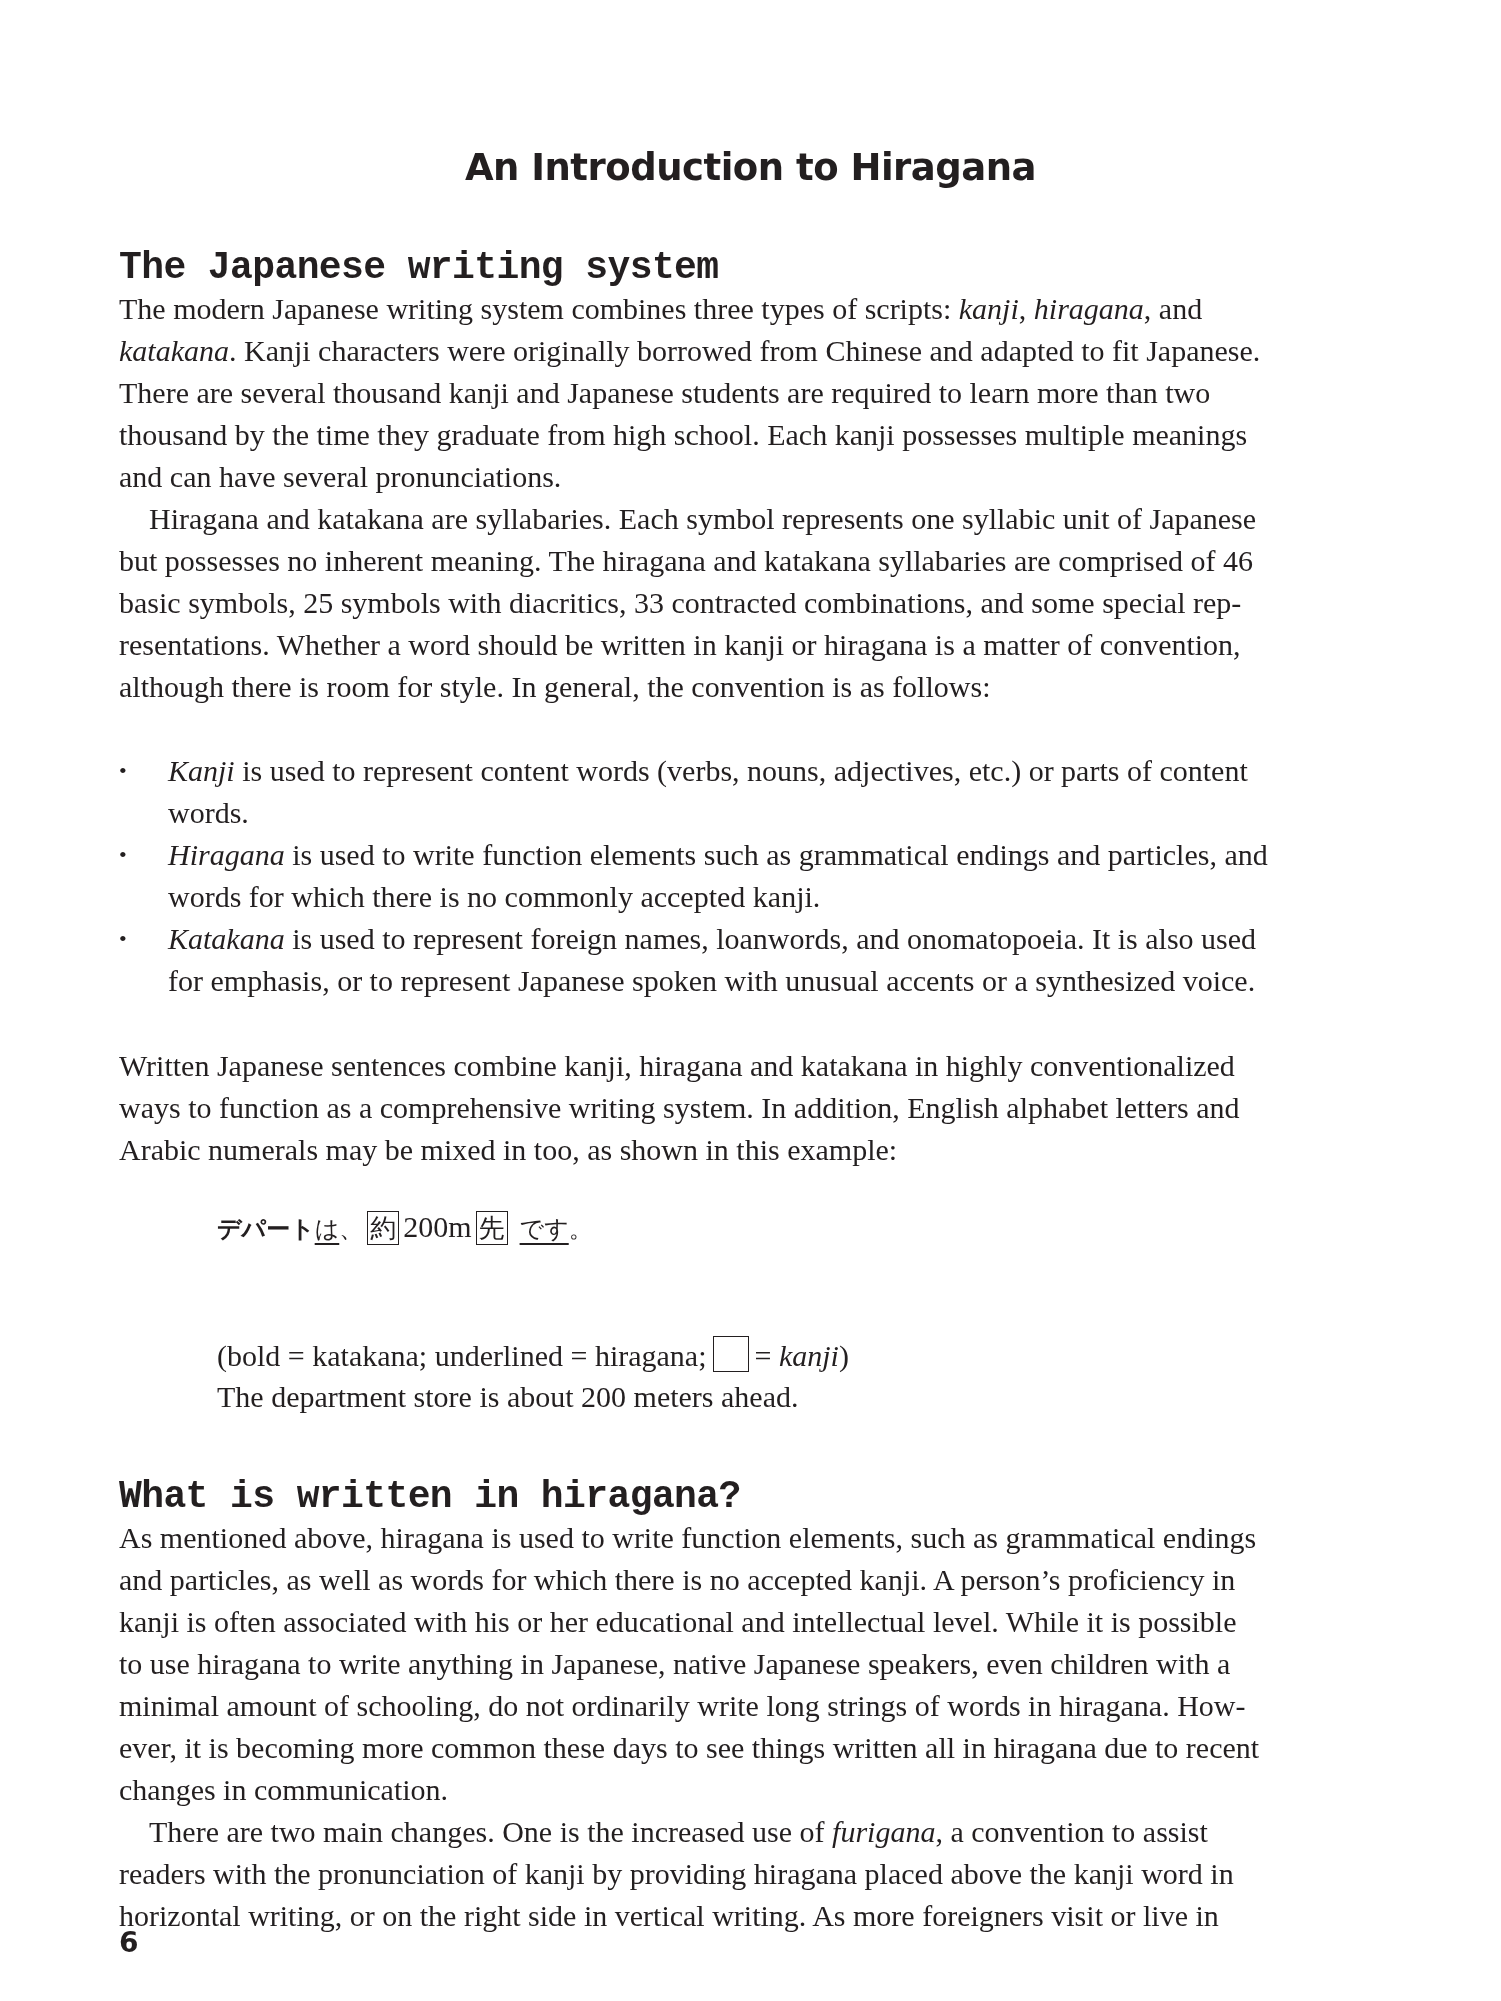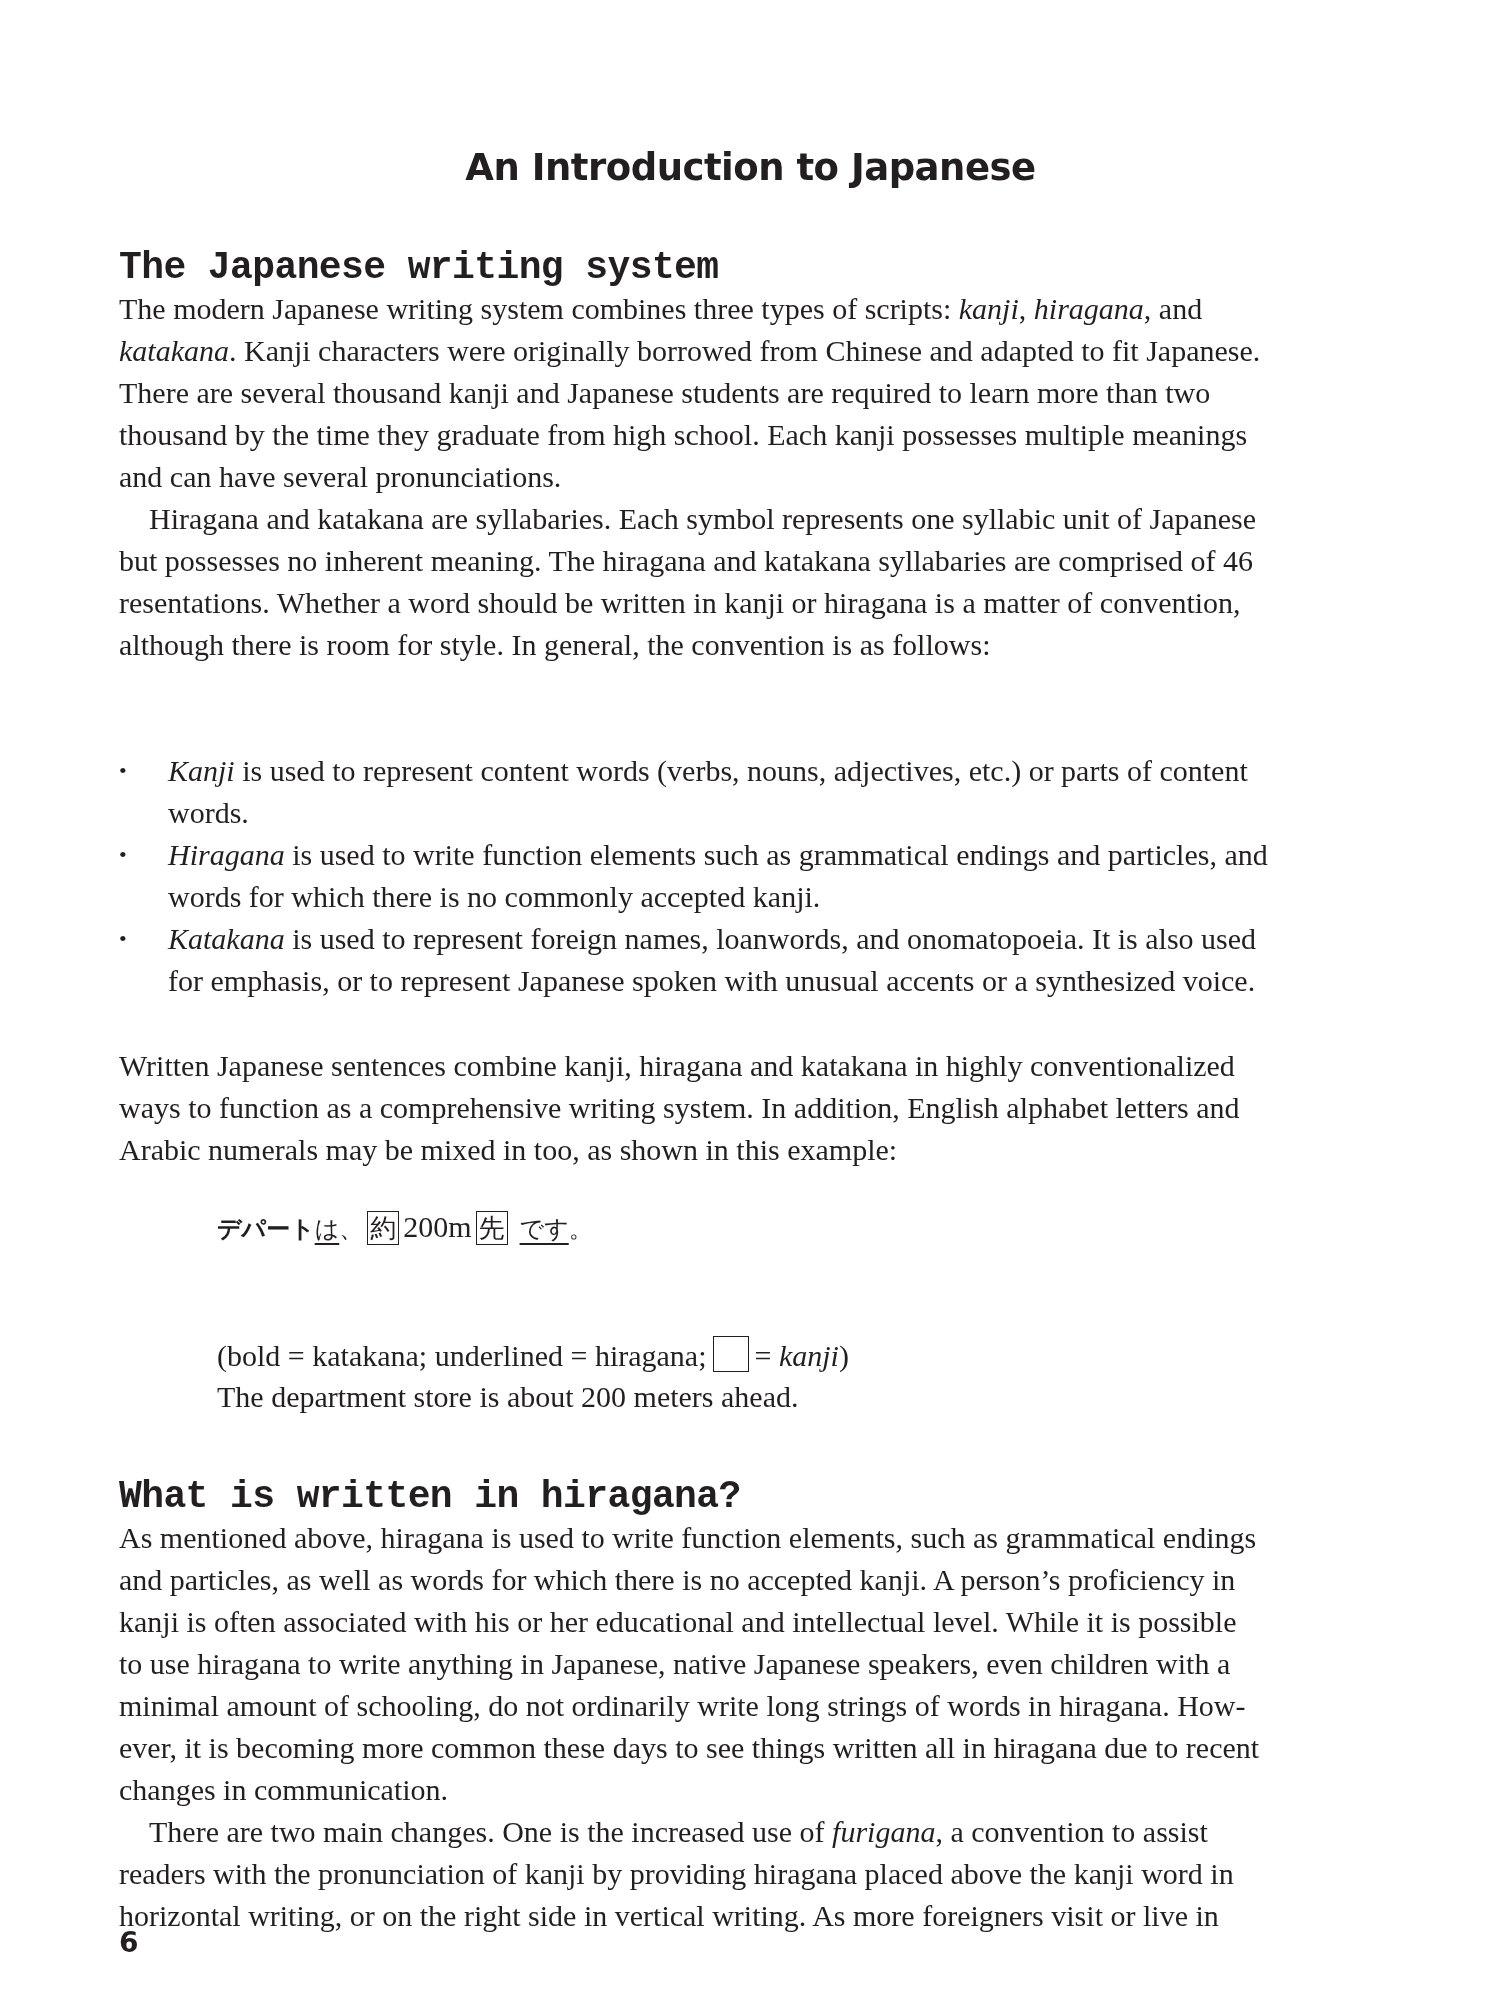--- a/index.html
+++ b/index.html
@@ -20,34 +20,35 @@
   .kata { font-weight:bold; }
   .hira { text-decoration:underline; text-underline-offset:6px; text-decoration-thickness:2px; }
   .kanji-box { display:inline-block; border:1.5px solid #231f20; padding:0 2px; line-height:32px; font-size:26px; margin:0 4px; }
   .empty-box { display:inline-block; width:34px; height:34px; border:1.5px solid #231f20; vertical-align:-6px; margin:0 6px; }
   .page-number { position:absolute; left:119px; top:1926px; font-family:"DejaVu Sans", sans-serif; font-weight:bold; font-size:28px; }
   i { font-style:italic; }
 </style>
 </head>
 <body>
 
-<div class="title">An Introduction to Japanese</div>
+<div class="title">An Introduction to Hiragana</div>
 
 <div class="h2" style="top:246px;">The Japanese writing system</div>
 
 <div class="body-text" style="top:288px;font-family:Liberation Serif, serif;">
     <span class="line"><span>The modern Japanese writing system combines three types of scripts: </span><i>kanji</i><span>, </span><i>hiragana</i><span>, and</span></span>
     <span class="line"><i>katakana</i><span>. Kanji characters were originally borrowed from Chinese and adapted to fit Japanese.</span></span>
     <span class="line"><span>There are several thousand kanji and Japanese students are required to learn more than two</span></span>
     <span class="line"><span>thousand by the time they graduate from high school. Each kanji possesses multiple meanings</span></span>
     <span class="line"><span>and can have several pronunciations.</span></span>
   </div>
 <div class="body-text" style="top:498px;">
     <span class="line indent"><span>Hiragana and katakana are syllabaries. Each symbol represents one syllabic unit of Japanese</span></span>
     <span class="line"><span>but possesses no inherent meaning. The hiragana and katakana syllabaries are comprised of 46</span></span>
+    <span class="line"><span>basic symbols, 25 symbols with diacritics, 33 contracted combinations, and some special rep-</span></span>
     <span class="line"><span>resentations. Whether a word should be written in kanji or hiragana is a matter of convention,</span></span>
     <span class="line"><span>although there is room for style. In general, the convention is as follows:</span></span>
   </div>
 
 <div class="bullets" style="top:750px;">
     <div class="bullet-item">
       <span class="bullet-dot">•</span>
       <span class="line"><i>Kanji</i><span> is used to represent content words (verbs, nouns, adjectives, etc.) or parts of content</span></span>
       <span class="line"><span>words.</span></span>
     </div>

